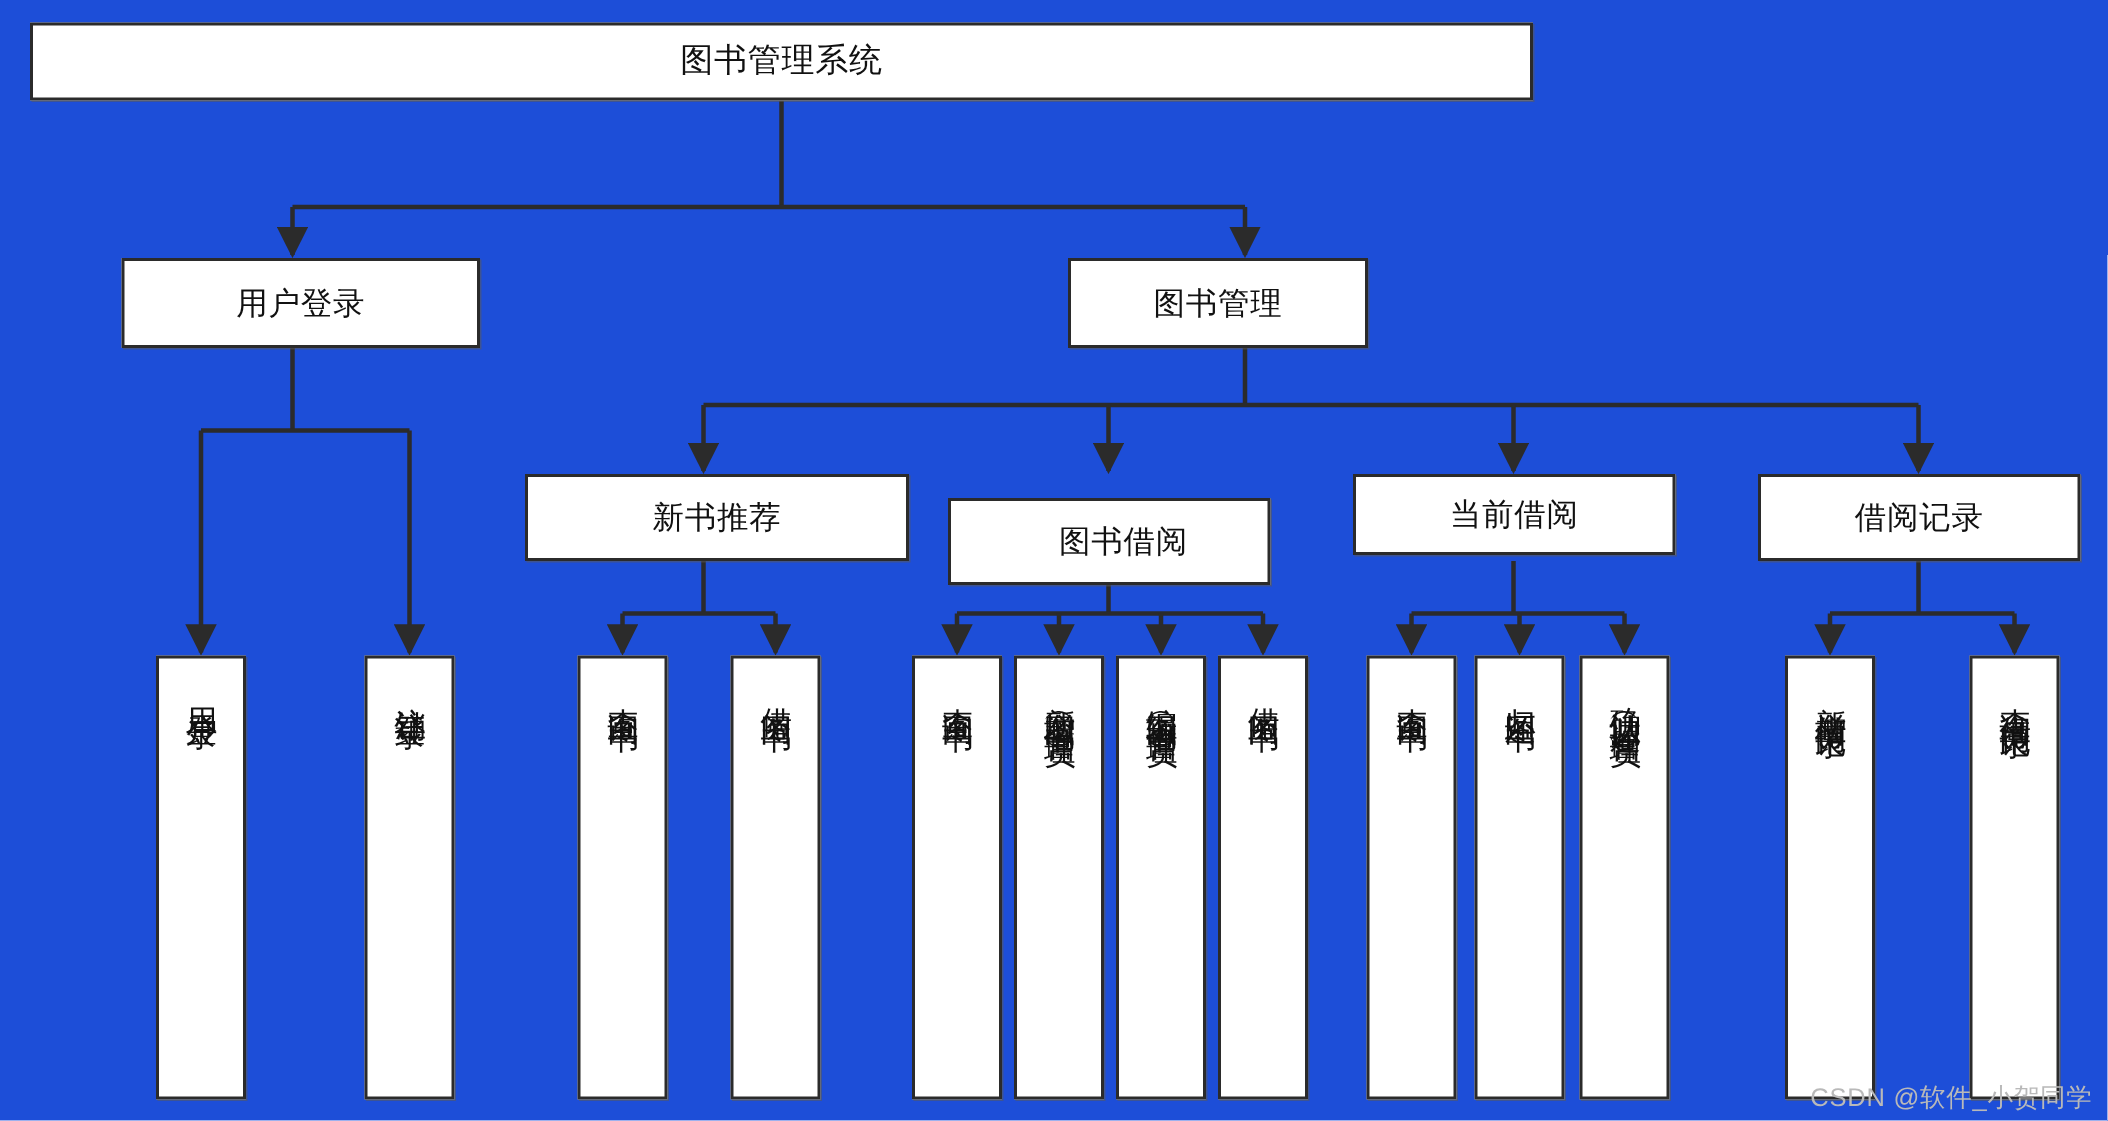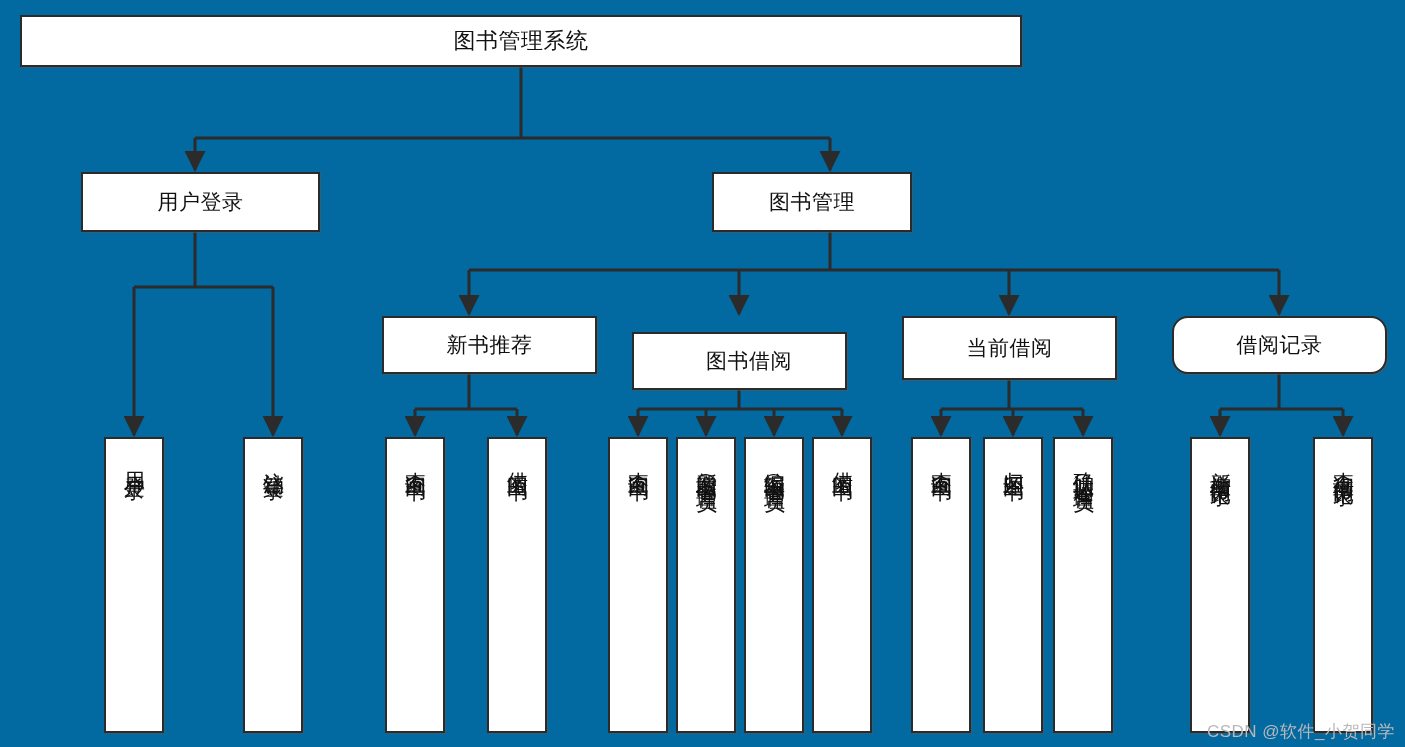--- a/index.html
+++ b/index.html
@@ -8,21 +8,21 @@
     padding: 0;
     background: #ffffff;
   }
   body {
     font-family: "DejaVu Sans", "Liberation Sans", sans-serif;
   }
   #diagram-root {
     position: relative;
     width: 1405px;
     height: 747px;
-    background: #0369a1;
+    background: #1d4ed8;
     overflow: hidden;
   }
   #edge-layer {
     position: absolute;
     left: 0;
     top: 0;
     width: 1405px;
     height: 747px;
     pointer-events: none;
   }
@@ -135,30 +135,30 @@
     <span class="node-label">图书管理系统</span>
   </div>
 
   <div class="node horiz" style="left:81px; top:172px; width:239px; height:60px;">
     <span class="node-label">用户登录</span>
   </div>
   <div class="node horiz" style="left:712px; top:172px; width:200px; height:60px;">
     <span class="node-label">图书管理</span>
   </div>
 
-  <div class="node horiz" style="left:382px; top:316px; width:215px; height:58px;">
+  <div class="node horiz" style="left:350px; top:316px; width:256px; height:58px;">
     <span class="node-label">新书推荐</span>
   </div>
   <div class="node horiz" style="left:632px; top:332px; width:215px; height:58px;padding-left:19px;">
     <span class="node-label">图书借阅</span>
   </div>
-  <div class="node horiz" style="left:902px; top:316px; width:215px; height:64px;">
+  <div class="node horiz" style="left:902px; top:316px; width:215px; height:54px;">
     <span class="node-label">当前借阅</span>
   </div>
-  <div class="node horiz" style="left:1172px; top:316px; width:215px; height:58px;border-radius:16px;">
+  <div class="node horiz" style="left:1172px; top:316px; width:215px; height:58px;">
     <span class="node-label">借阅记录</span>
   </div>
 
   <div class="node leaf" style="left:104px; top:437px; width:60px; height:296px;">
     <span class="node-label">用户登录</span>
   </div>
   <div class="node leaf" style="left:243px; top:437px; width:60px; height:296px;">
     <span class="node-label">注销登录</span>
   </div>
 

